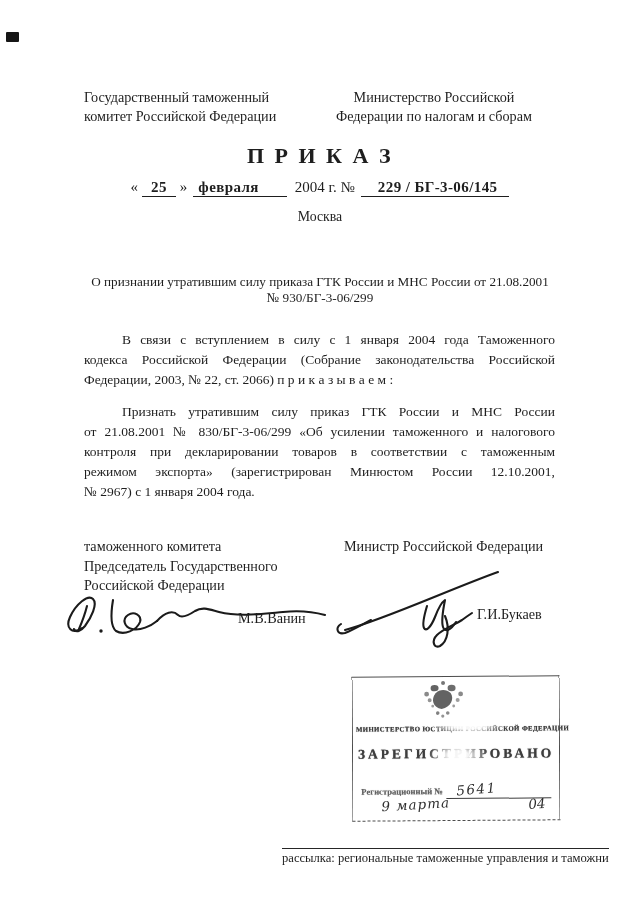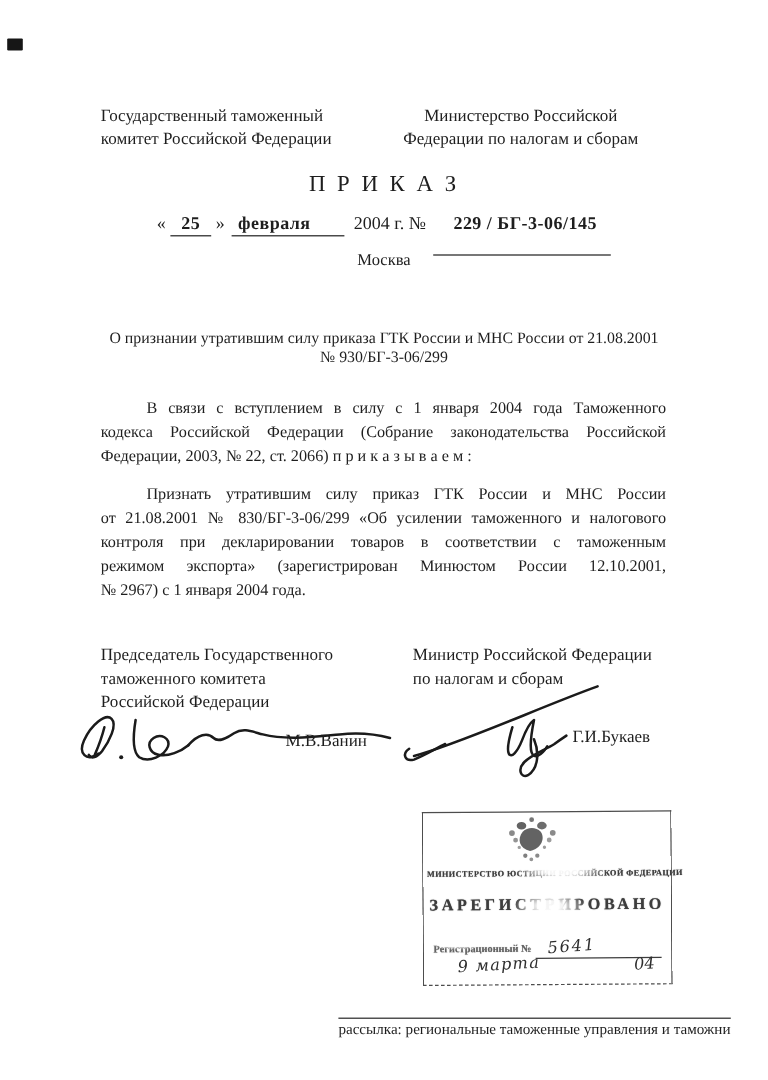--- a/index.html
+++ b/index.html
@@ -9,31 +9,31 @@
 
   
   #corner-mark{left:6px;top:32px;width:13px;height:10px;background:#161616;border-radius:1px;}
 
   
   .org{font-size:14.2px;line-height:18.5px;}
   #org-left{left:84px;top:88px;width:215px;text-align:left;}
   #org-right{left:320px;top:88px;width:228px;text-align:center;}
 
   
-  #order-title{left:0;right:0;top:143px;text-align:center;font-weight:normal;
-               font-size:19px;letter-spacing:2.5px;}
+  #order-title{left:0;right:0;top:143px;text-align:center;font-weight:bold;
+               font-size:22px;letter-spacing:2.5px;}
 
   
   #date-line{left:0;right:0;top:175px;display:flex;justify-content:center;
              align-items:baseline;font-size:15px;}
   .fill{font-weight:bold;border-bottom:1.4px solid #1e1e1e;letter-spacing:.4px;}
   #date-day{padding:0 9px;margin:4px 4px;}
   #date-month{padding:0 28px 0 5px;margin-left:6px;}
   #date-static{margin-left:8px;}
-  #date-number{padding:0 12px 16px 17px;margin-left:6px;}
+  #date-number{padding:0 12px 0 17px;margin-left:6px;}
 
   #city{left:0;right:0;top:209px;text-align:center;font-size:13.8px;}
 
   
   #subject{left:0;right:0;top:274px;text-align:center;font-size:13.2px;line-height:15.5px;}
 
   
   .para{left:84px;width:471px;font-size:13.5px;line-height:20px;}
   #para-1{top:330px;}
   #para-2{top:402px;}
@@ -128,28 +128,27 @@
 
   <div class="abs para" id="para-2">
     <div class="jline indent">Признать утратившим силу приказ ГТК России и МНС России</div>
     <div class="jline">от 21.08.2001 № 830/БГ-3-06/299 «Об усилении таможенного и налогового</div>
     <div class="jline">контроля при декларировании товаров в соответствии с таможенным</div>
     <div class="jline">режимом экспорта» (зарегистрирован Минюстом России 12.10.2001,</div>
     <div class="jlast">№ 2967) с 1 января 2004 года.</div>
   </div>
 
   <div class="abs sig-title" id="sig-title-left">
+    <div>таможенного комитета</div>
     <div>Председатель Государственного</div>
-    <div>таможенного комитета</div>
     <div>Российской Федерации</div>
   </div>
 
   <div class="abs sig-title" id="sig-title-right">
     <div>Министр Российской Федерации</div>
-    <div>по налогам и сборам</div>
   </div>
 
   <div class="abs" id="sig-svg-left">
     <svg width="268" height="58" viewBox="0 0 268 58" fill="none">
       <g stroke="#1b1b1b" stroke-width="2.1" stroke-linecap="round" stroke-linejoin="round" fill="none">
         <path d="M22 44 C12 51 5 44 10 33 C16 20 28 10 33 15 C38 20 31 34 25 42 C21 47 16 49 14 45"></path>
         <path d="M27 22 C25 30 22 38 19 45"></path>
         <circle cx="41" cy="47" r="1.7" fill="#1b1b1b" stroke="none"></circle>
         <path d="M53 16 C51 28 50 42 56 47 C64 52 77 46 80 38 C82 31 74 27 68 31 C62 35 64 43 72 45 C80 47 91 42 97 37"></path>
         <path d="M97 37 C105 28 113 26 118 31 C122 35 129 31 135 27 C143 22 151 26 159 28 C179 33 201 30 223 28 C241 26 254 28 265 31"></path>

